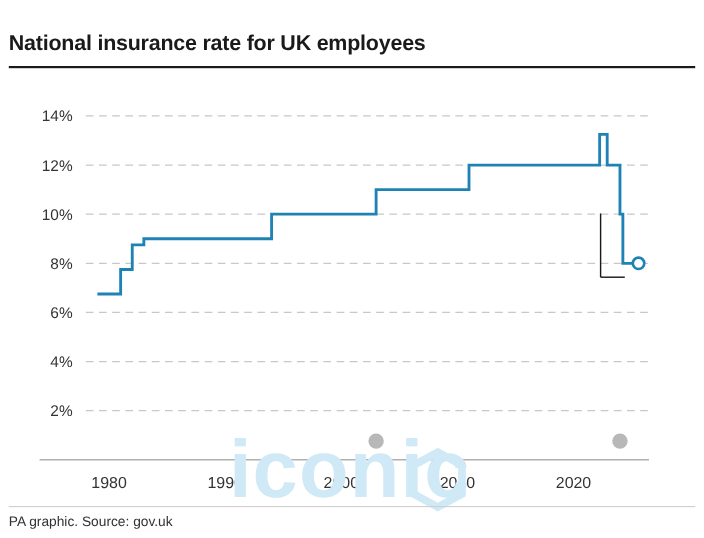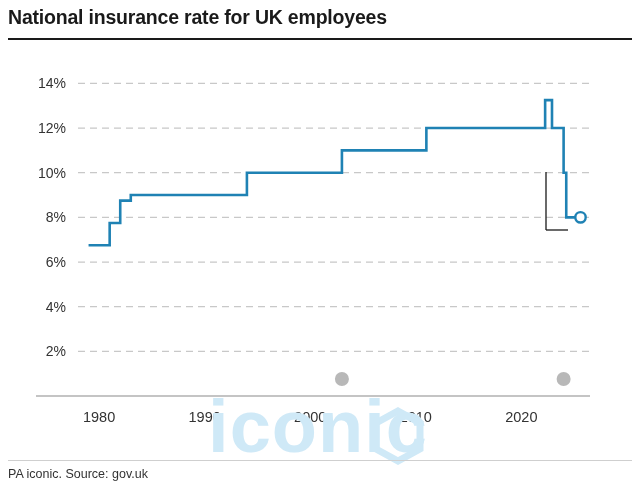--- a/index.html
+++ b/index.html
@@ -10,20 +10,21 @@
     width: 640px;
     height: 489px;
     background: #ffffff;
     font-family: "Liberation Sans", sans-serif;
     overflow: hidden;
     position: relative;
   }
   #chart-root {
     position: absolute;
     inset: 0;
+    margin-top: 22px;
   }
   .title {
     position: absolute;
     left: 8px;
     top: 6px;
     font-size: 19.5px;
     font-weight: bold;
     color: #1a1a1a;
     letter-spacing: -0.2px;
     white-space: nowrap;
@@ -148,14 +149,14 @@
   <div class="watermark">
     <svg width="640" height="90" viewBox="0 0 640 90">
       <g>
         <polygon points="398,18 420,30 420,56 398,68 376,56 376,30" fill="none" stroke="#cfe9f7" stroke-width="7"></polygon>
       </g>
     </svg>
     <div class="wm-text">iconic</div>
   </div>
 
   <div class="footer-rule"></div>
-  <div class="footer">PA iconic. Source: gov.uk</div>
+  <div class="footer">PA graphic. Source: gov.uk</div>
 </div>
 
 </body></html>

